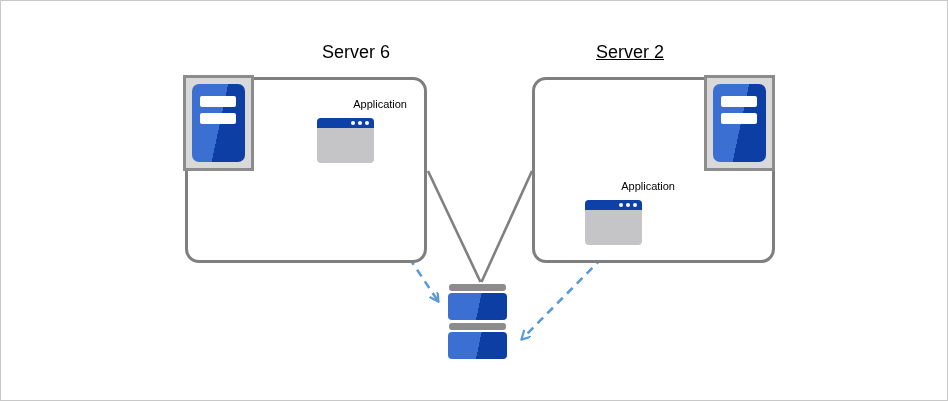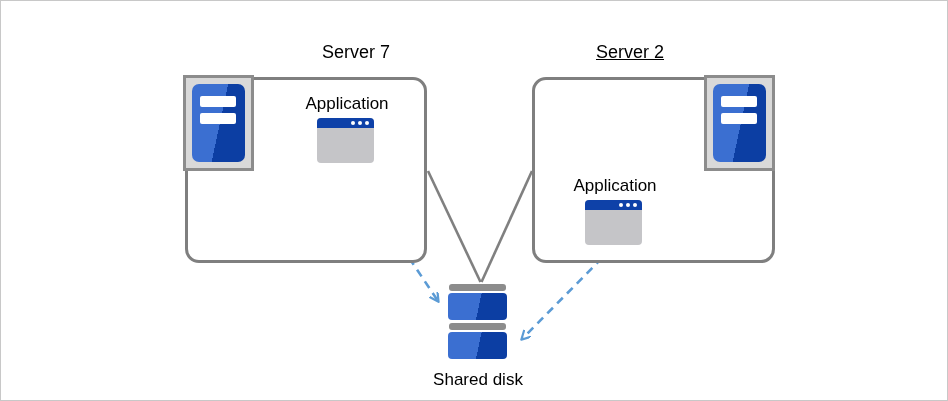--- a/index.html
+++ b/index.html
@@ -13,21 +13,21 @@
     color:#000;
     overflow:hidden;
   }
   .label{
     position:absolute;
     text-align:center;
     font-size:18px;
     line-height:20px;
     white-space:nowrap;
   }
-  .label.small{font-size:17px;}
+  .label.small{font-size:11px;text-align:right;}
   
   .server-box{
     position:absolute;
     border:3px solid #7f7f7f;
     border-radius:14px;
     background:#ffffff;
     box-sizing:border-box;
   }
   
   .tile{
@@ -96,21 +96,21 @@
       <marker id="arrowBlue" markerWidth="12" markerHeight="12" refX="8" refY="5" orient="auto" markerUnits="userSpaceOnUse">
         <path d="M0.5,0.5 L9,5 L0.5,9.5" fill="none" stroke="#5b9bd5" stroke-width="2.2" stroke-linecap="round" stroke-linejoin="round"></path>
       </marker>
     </defs>
     <path d="M427,170 L479.5,281" stroke="#808080" stroke-width="2.6" fill="none"></path>
     <path d="M531,170 L480.5,281" stroke="#808080" stroke-width="2.6" fill="none"></path>
     <path d="M346,164 L437,300" stroke="#5b9bd5" stroke-width="2.6" fill="none" stroke-dasharray="8 6" marker-end="url(#arrowBlue)"></path>
     <path d="M611,247 L521,338" stroke="#5b9bd5" stroke-width="2.6" fill="none" stroke-dasharray="8 6" marker-end="url(#arrowBlue)"></path>
   </svg>
 
-  <div class="label" style="left:295px;top:41px;width:120px;">Server 7</div>
+  <div class="label" style="left:295px;top:41px;width:120px;">Server 6</div>
 
   <div class="server-box" style="left:184px;top:76px;width:242px;height:186px;"></div>
 
   <div class="tile" style="left:182px;top:74px;width:71px;height:96px;">
     <div class="tower">
       <span class="tower-bar" style="top:12px;"></span>
       <span class="tower-bar" style="top:29px;"></span>
     </div>
   </div>
 
@@ -147,15 +147,14 @@
       </div>
   </div>
 
   <div>
     <div class="disk-bar" style="left:448px;top:283px;"></div>
     <div class="disk-block" style="left:447px;top:292px;"></div>
     <div class="disk-bar" style="left:448px;top:322px;"></div>
     <div class="disk-block" style="left:447px;top:331px;"></div>
   </div>
 
-  <div class="label small" style="left:417px;top:369px;width:120px;">Shared disk</div>
 
 </div>
 
 </body></html>

